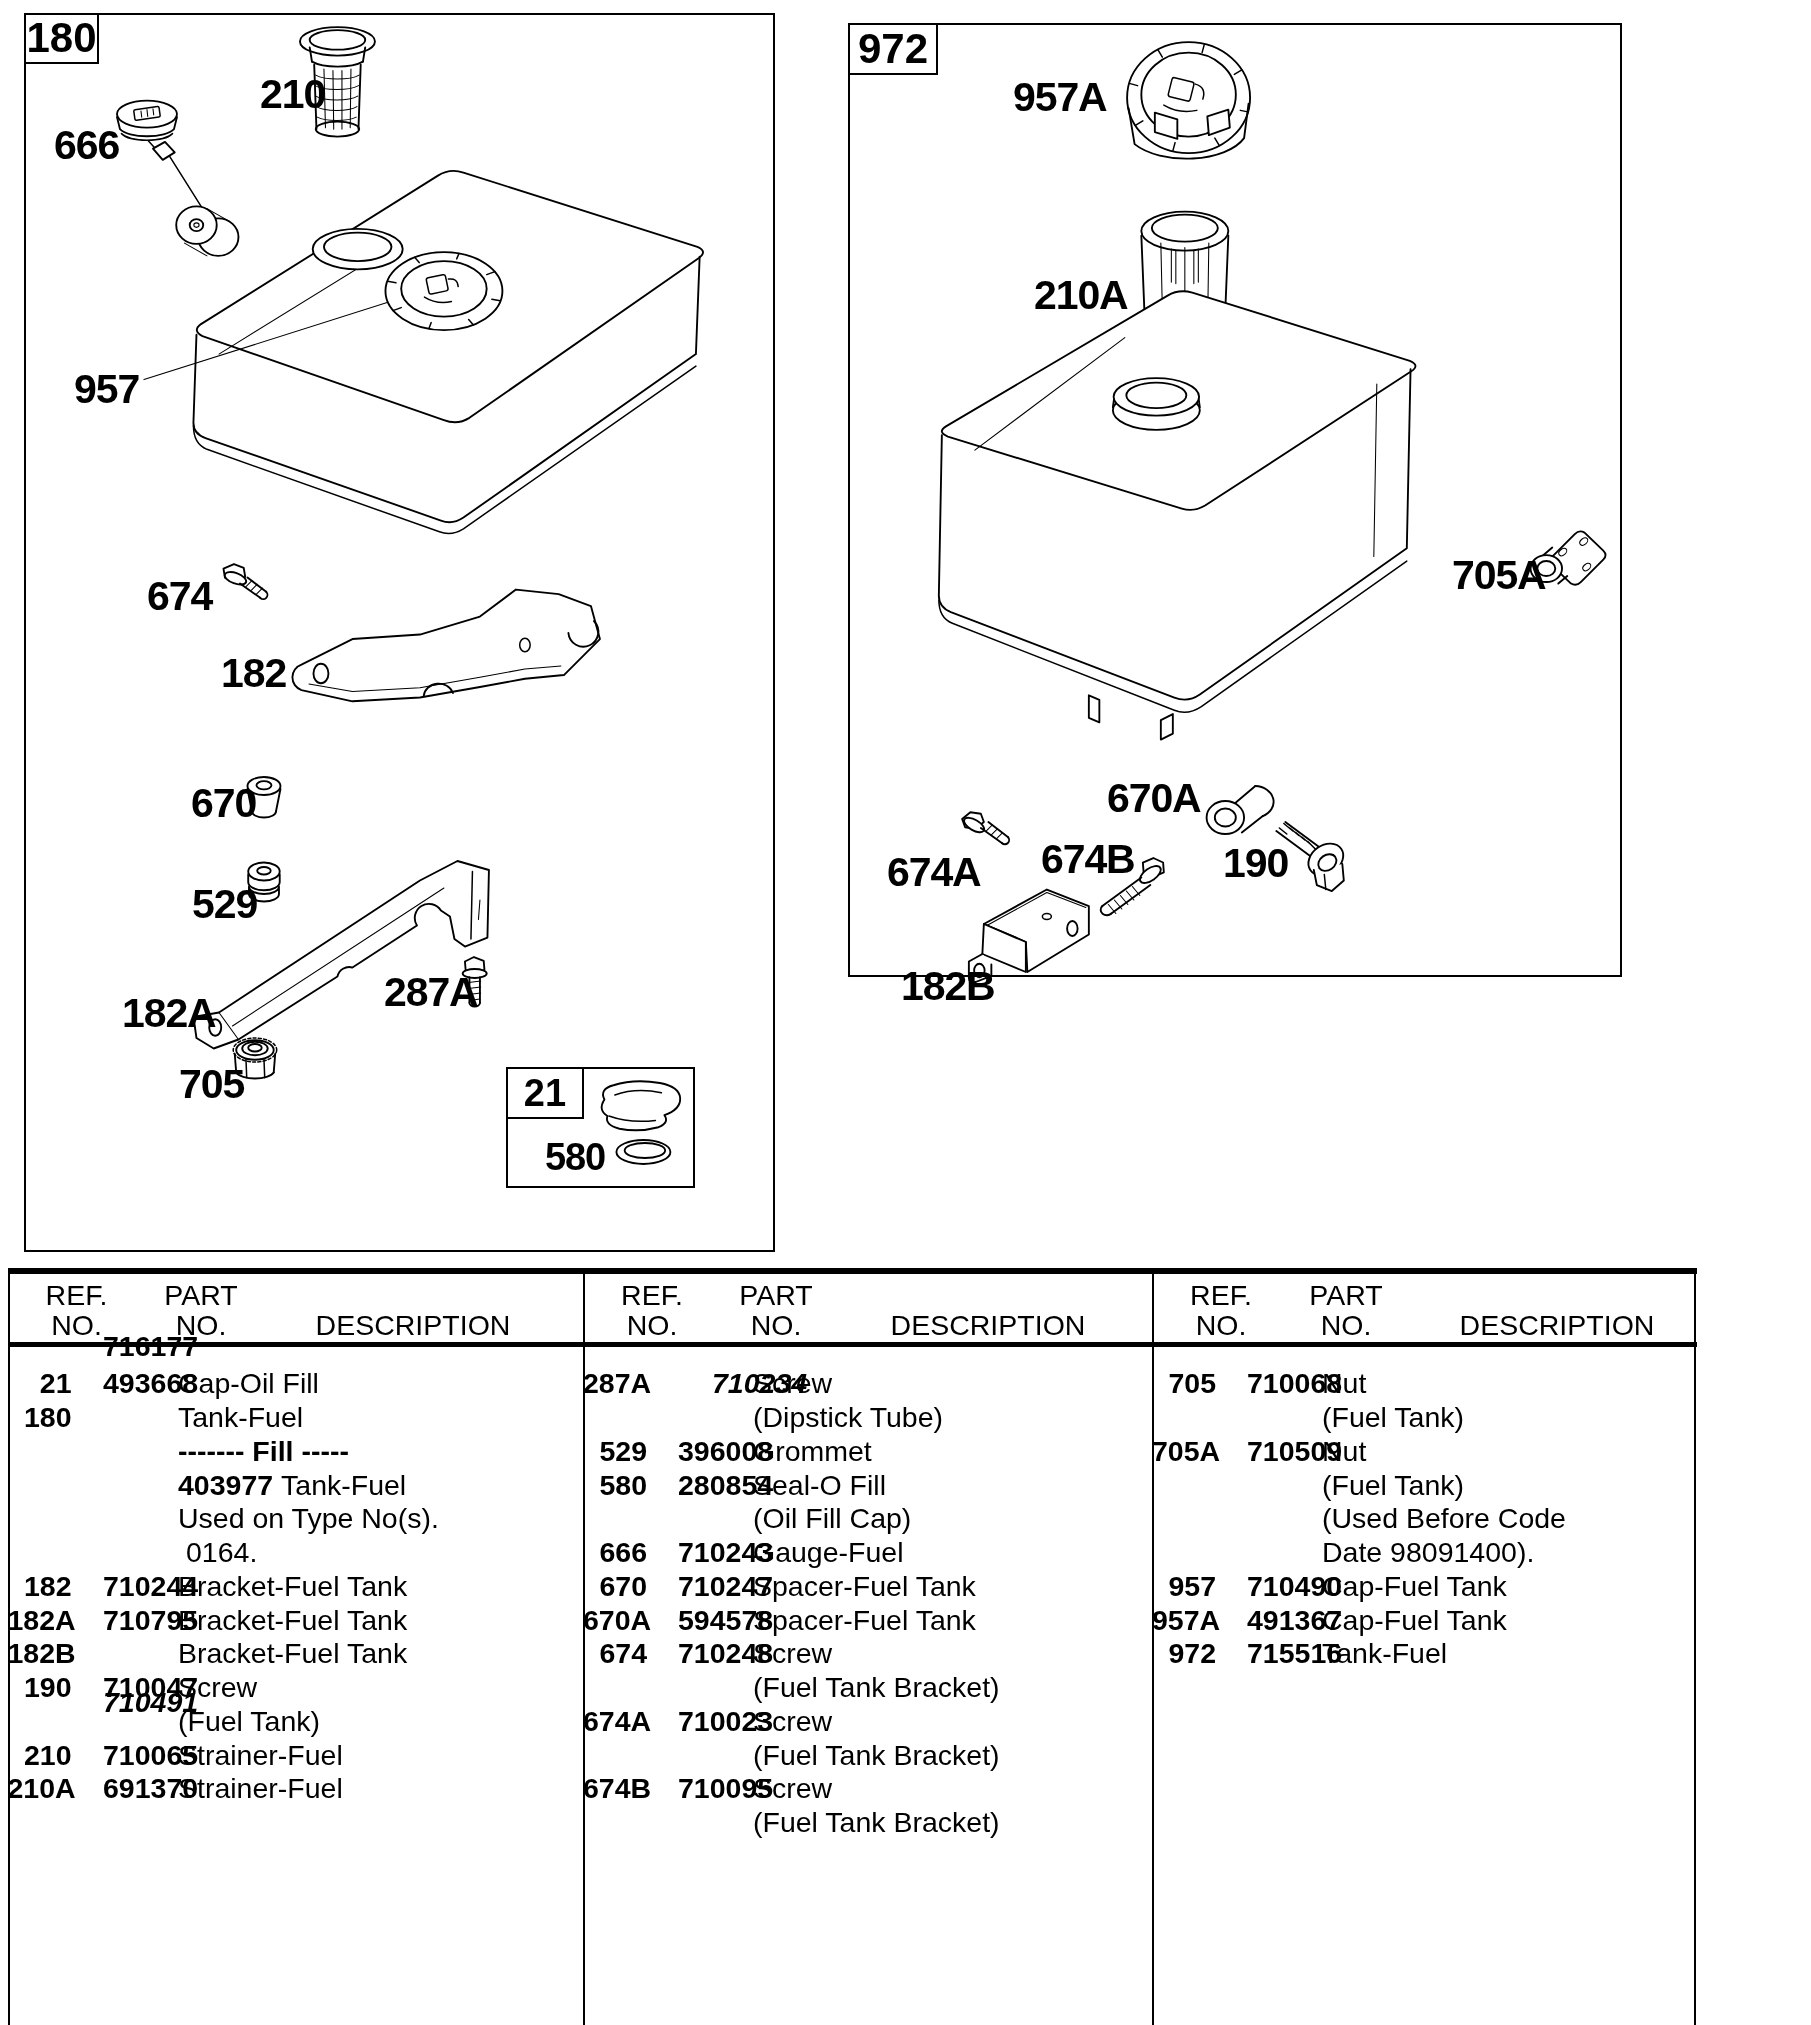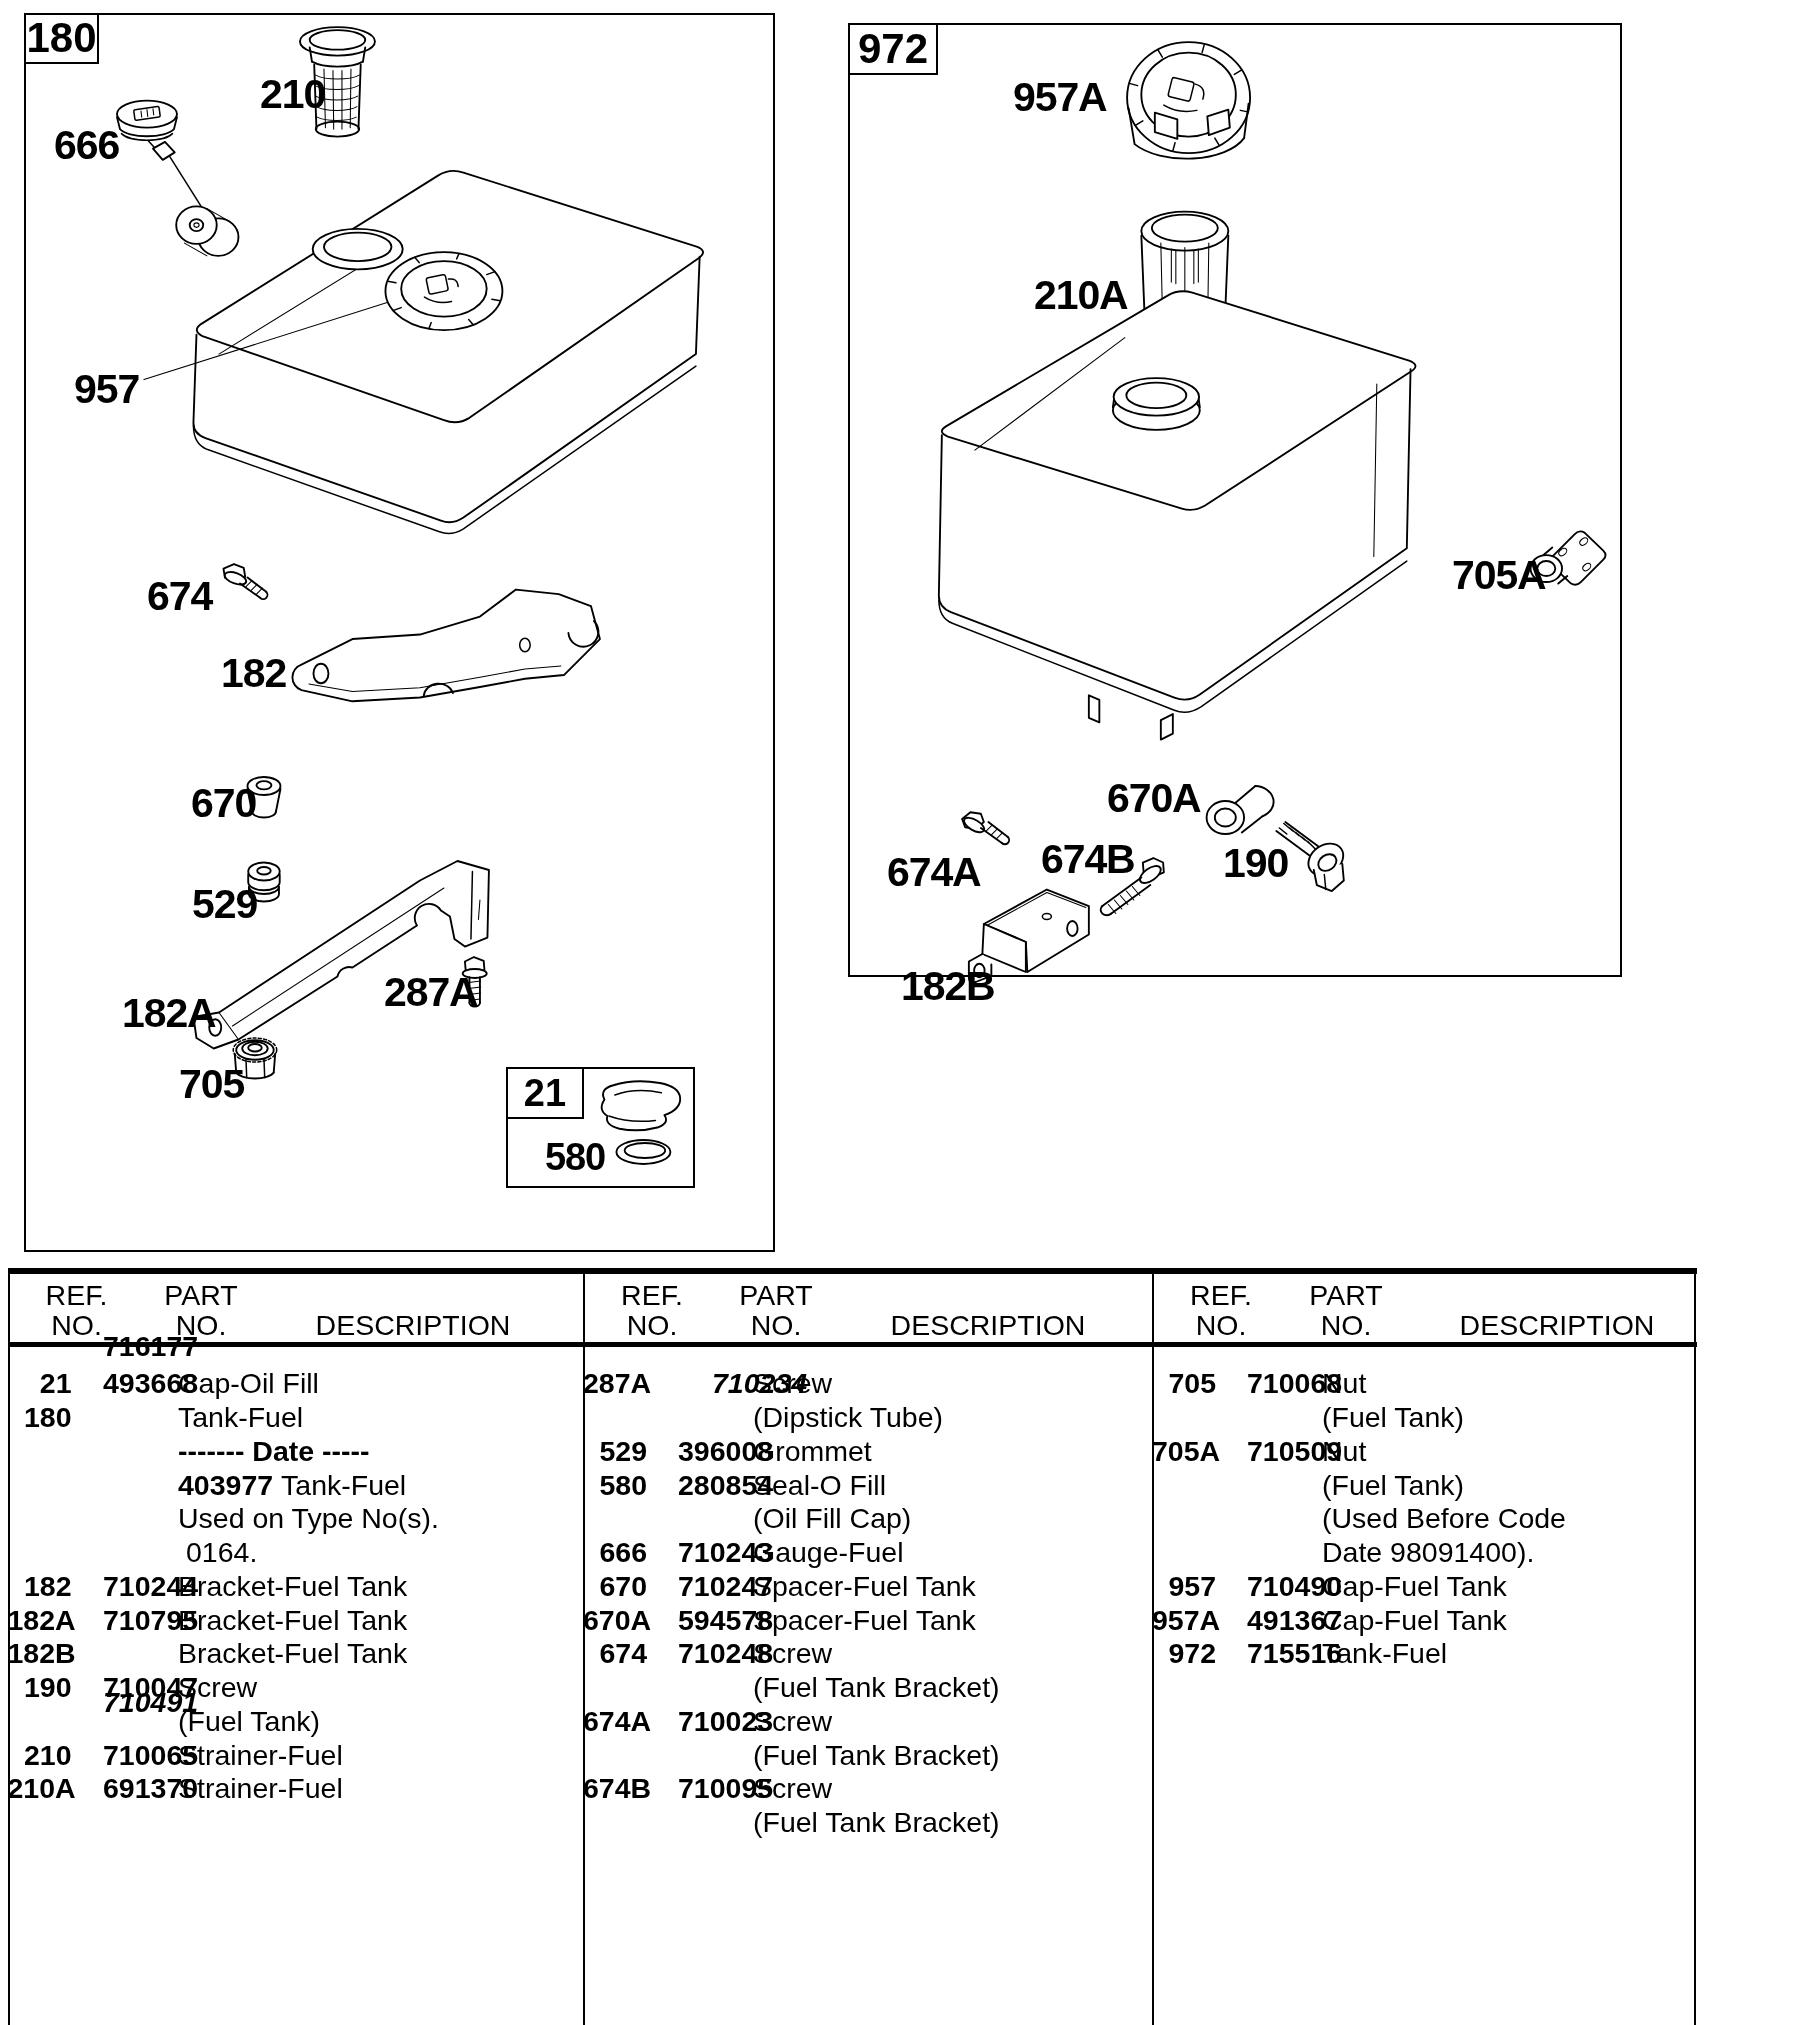--- a/index.html
+++ b/index.html
@@ -291,21 +291,21 @@
   <div class="th" style="left:1301px;top:1309px;width:90px;">NO.</div>
   <div class="th" style="left:1407px;top:1309px;width:300px;">DESCRIPTION</div>
 
   <div id="table-body">
       <div class="cell ref" style="left: 7.5px; top: 1367px; width: 64px;">21</div>
       <div class="cell part" style="left: 103px; top: 1367px;">493668</div>
       <div class="cell desc" style="left: 178px; top: 1367px;"><span>Cap-Oil Fill</span></div>
       <div class="cell ref" style="left: 7.5px; top: 1401px; width: 64px;">180</div>
       <div class="cell part" style="left: 103px; top: 1330px;">716177</div>
       <div class="cell desc" style="left: 178px; top: 1401px;"><span>Tank-Fuel</span></div>
-      <div class="cell desc" style="left: 178px; top: 1435px;"><span class="bseg">------- Date -----</span></div>
+      <div class="cell desc" style="left: 178px; top: 1435px;"><span class="bseg">------- Fill -----</span></div>
       <div class="cell desc" style="left: 178px; top: 1469px;"><span class="bseg">403977 </span><span>Tank-Fuel</span></div>
       <div class="cell desc" style="left: 178px; top: 1502px;"><span>Used on Type No(s).</span></div>
       <div class="cell desc" style="left: 186px; top: 1536px;"><span>0164.</span></div>
       <div class="cell ref" style="left: 7.5px; top: 1570px; width: 64px;">182</div>
       <div class="cell part" style="left: 103px; top: 1570px;">710244</div>
       <div class="cell desc" style="left: 178px; top: 1570px;"><span>Bracket-Fuel Tank</span></div>
       <div class="cell ref" style="left: 7.5px; top: 1604px; width: 64px;">182A</div>
       <div class="cell part" style="left: 103px; top: 1604px;">710795</div>
       <div class="cell desc" style="left: 178px; top: 1604px;"><span>Bracket-Fuel Tank</span></div>
       <div class="cell ref" style="left: 7.5px; top: 1637px; width: 64px;">182B</div>

